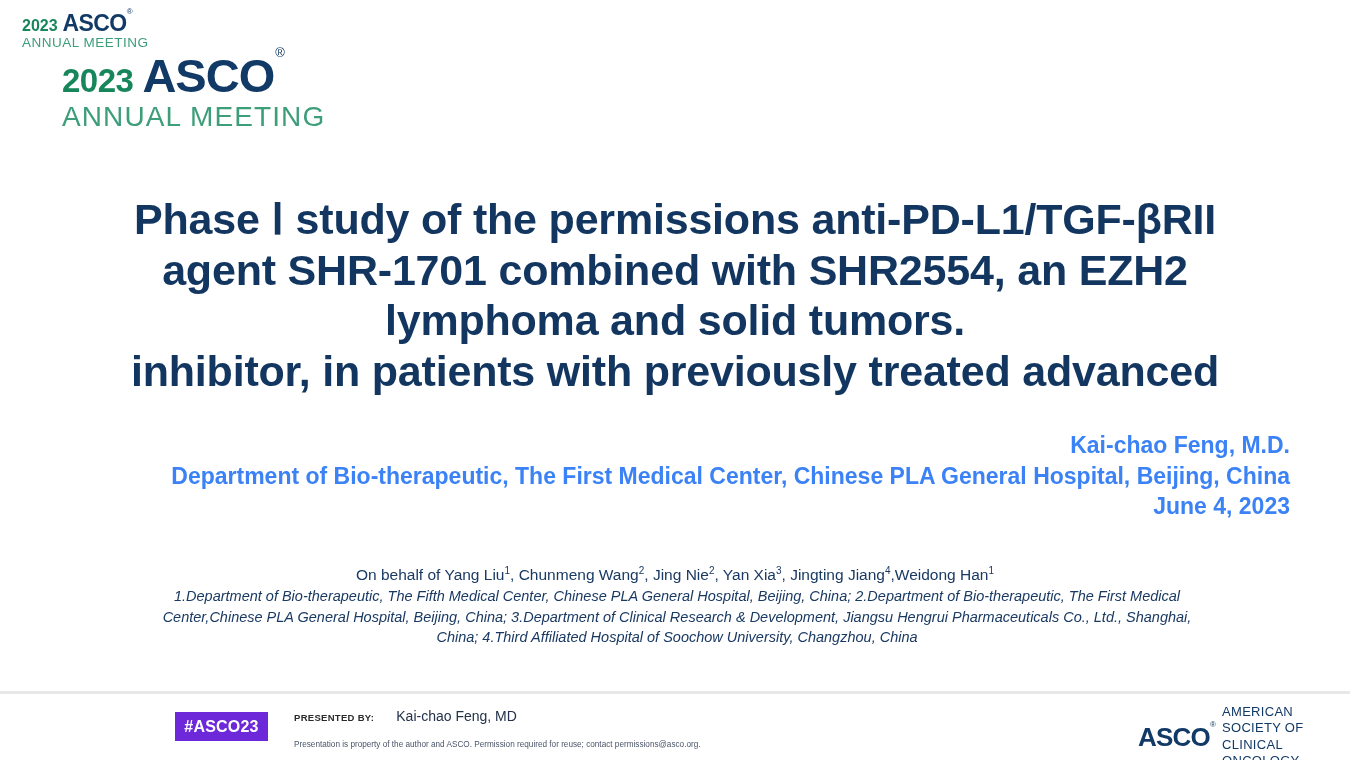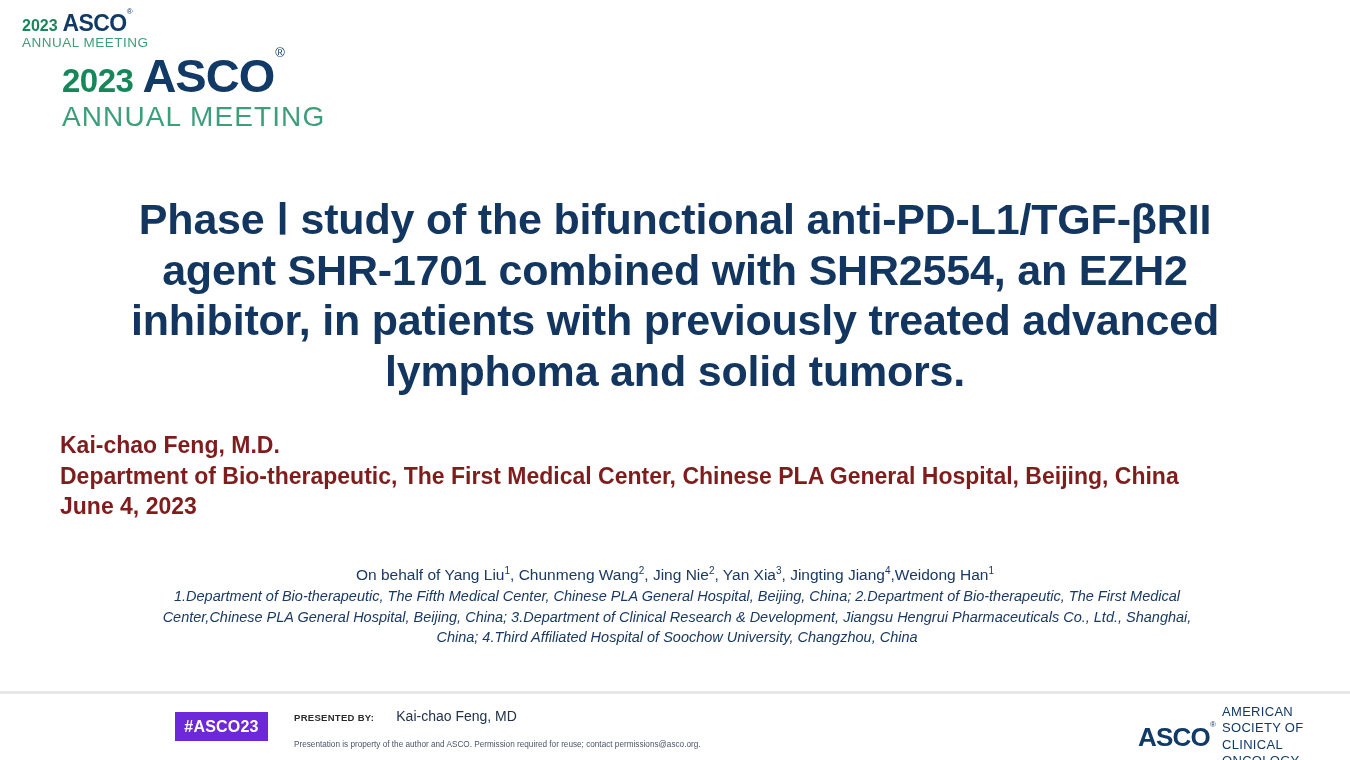--- a/index.html
+++ b/index.html
@@ -77,22 +77,22 @@
     line-height: 1.18;
     letter-spacing: -0.2px;
   }
 
   
   #presenter-block {
     position: absolute;
     left: 60px;
     top: 430px;
     width: 1230px;
-    text-align: left;
-    color: #7f1d1d;
+    text-align: right;
+    color: #3b82f6;
     font-size: 23px;
     font-weight: bold;
     line-height: 1.33;
   }
   #presenter-block div { white-space: nowrap; }
 
   
   #authors-line {
     position: absolute;
     left: 60px;
@@ -270,24 +270,24 @@
 
 <div id="top-logo">
   <div class="logo-row1">
     <span class="logo-year">2023</span>
     <span class="logo-asco"><span>ASCO</span><span class="logo-reg">®</span></span>
   </div>
   <div class="logo-row2">ANNUAL MEETING</div>
 </div>
 
 <div id="slide-title">
-  <div>Phase Ⅰ study of the bifunctional anti-PD-L1/TGF-βRII</div>
+  <div>Phase Ⅰ study of the permissions anti-PD-L1/TGF-βRII</div>
   <div>agent SHR-1701 combined with SHR2554, an EZH2</div>
+  <div>lymphoma and solid tumors.</div>
   <div>inhibitor, in patients with previously treated advanced</div>
-  <div>lymphoma and solid tumors.</div>
 </div>
 
 <div id="presenter-block">
   <div>Kai-chao Feng, M.D.</div>
   <div>Department of Bio-therapeutic, The First Medical Center, Chinese PLA General Hospital, Beijing, China</div>
   <div>June 4, 2023</div>
 </div>
 
 <div id="authors-line"><span>On behalf of </span><span><span>Yang Liu</span><sup>1</sup><span>, </span></span><span><span>Chunmeng Wang</span><sup>2</sup><span>, </span></span><span><span>Jing Nie</span><sup>2</sup><span>, </span></span><span><span>Yan Xia</span><sup>3</sup><span>,  </span></span><span><span>Jingting Jiang</span><sup>4</sup><span>,</span></span><span><span>Weidong Han</span><sup>1</sup></span></div>
 

